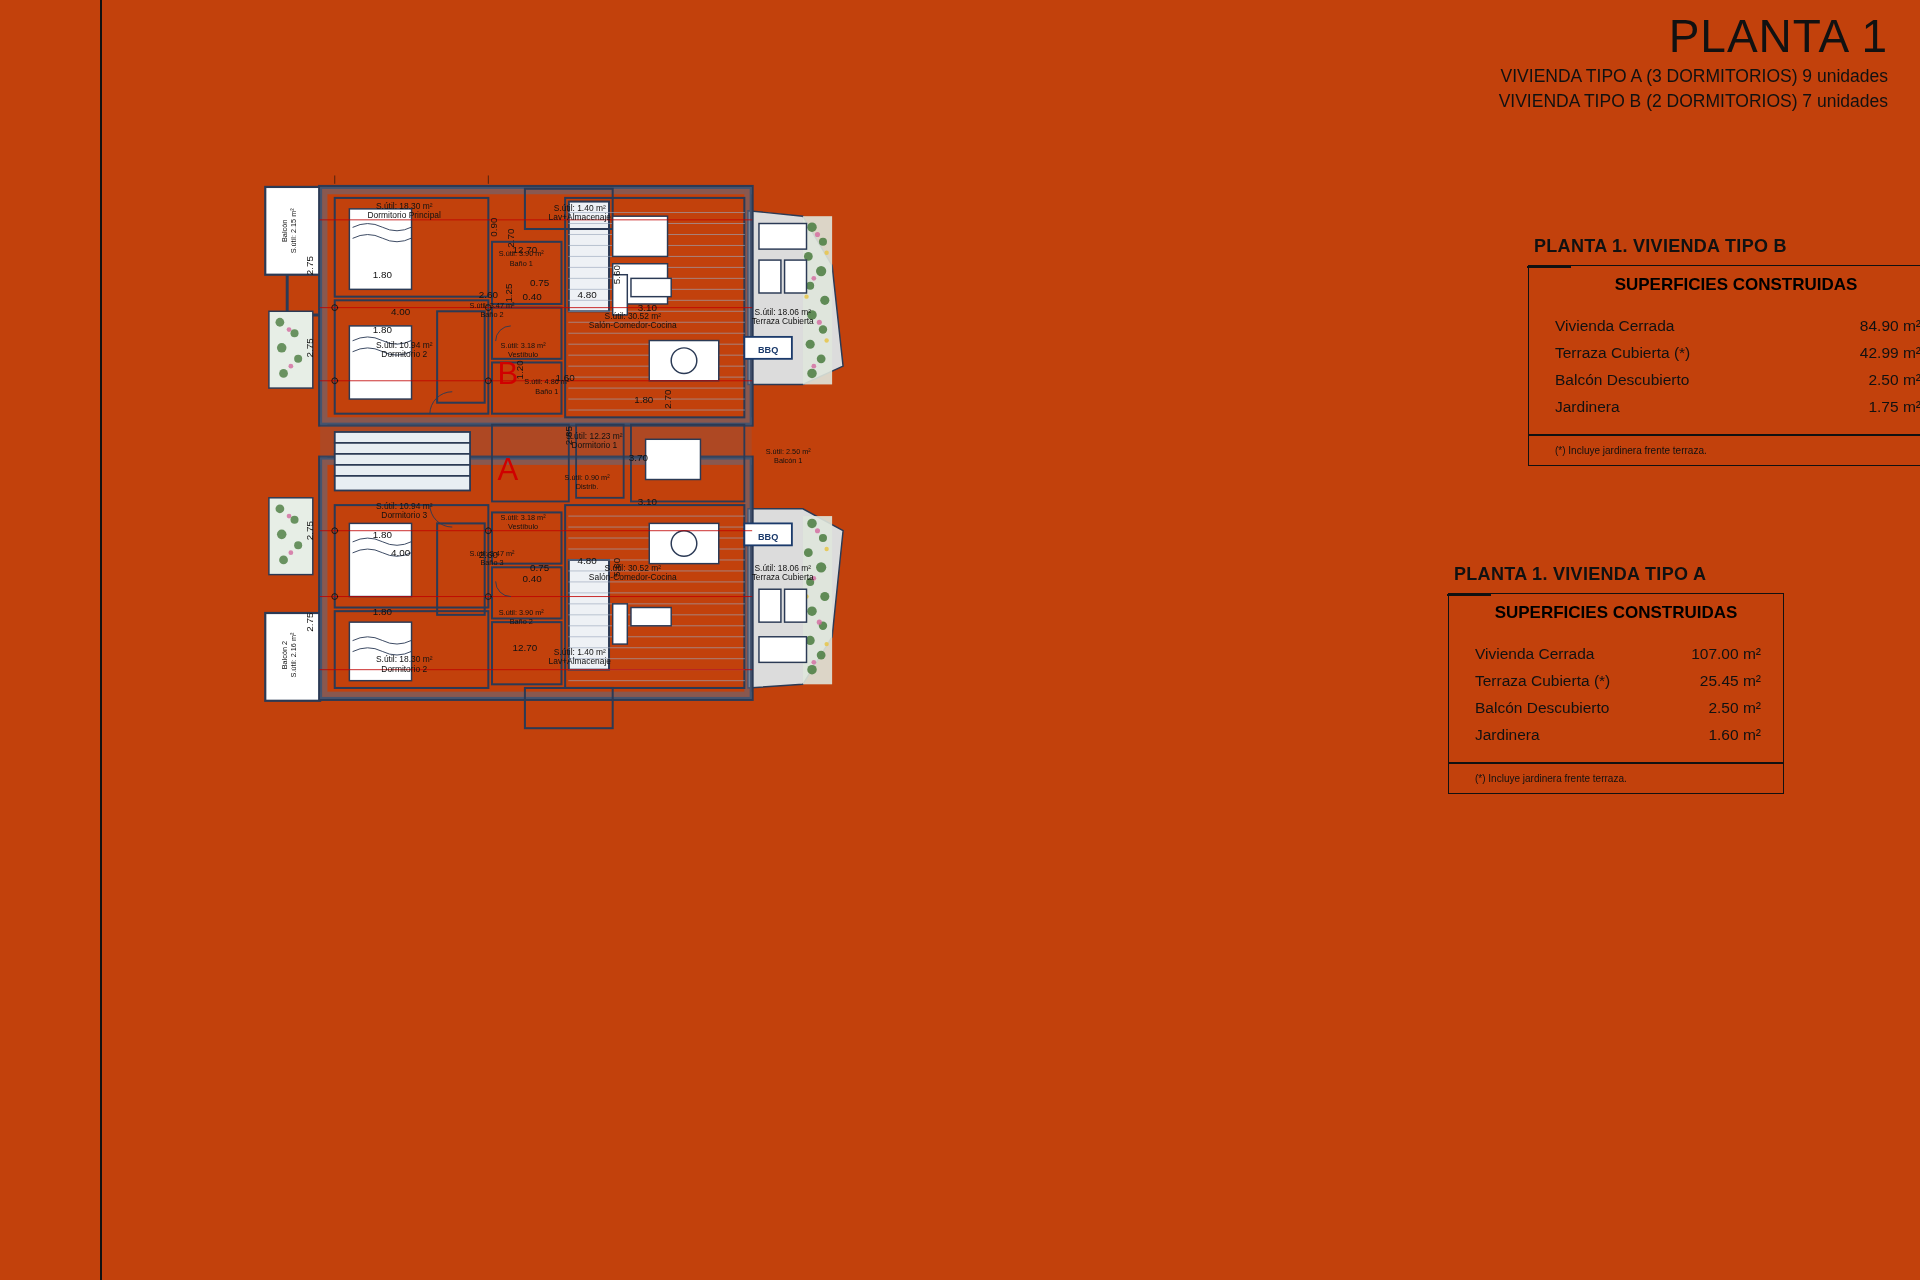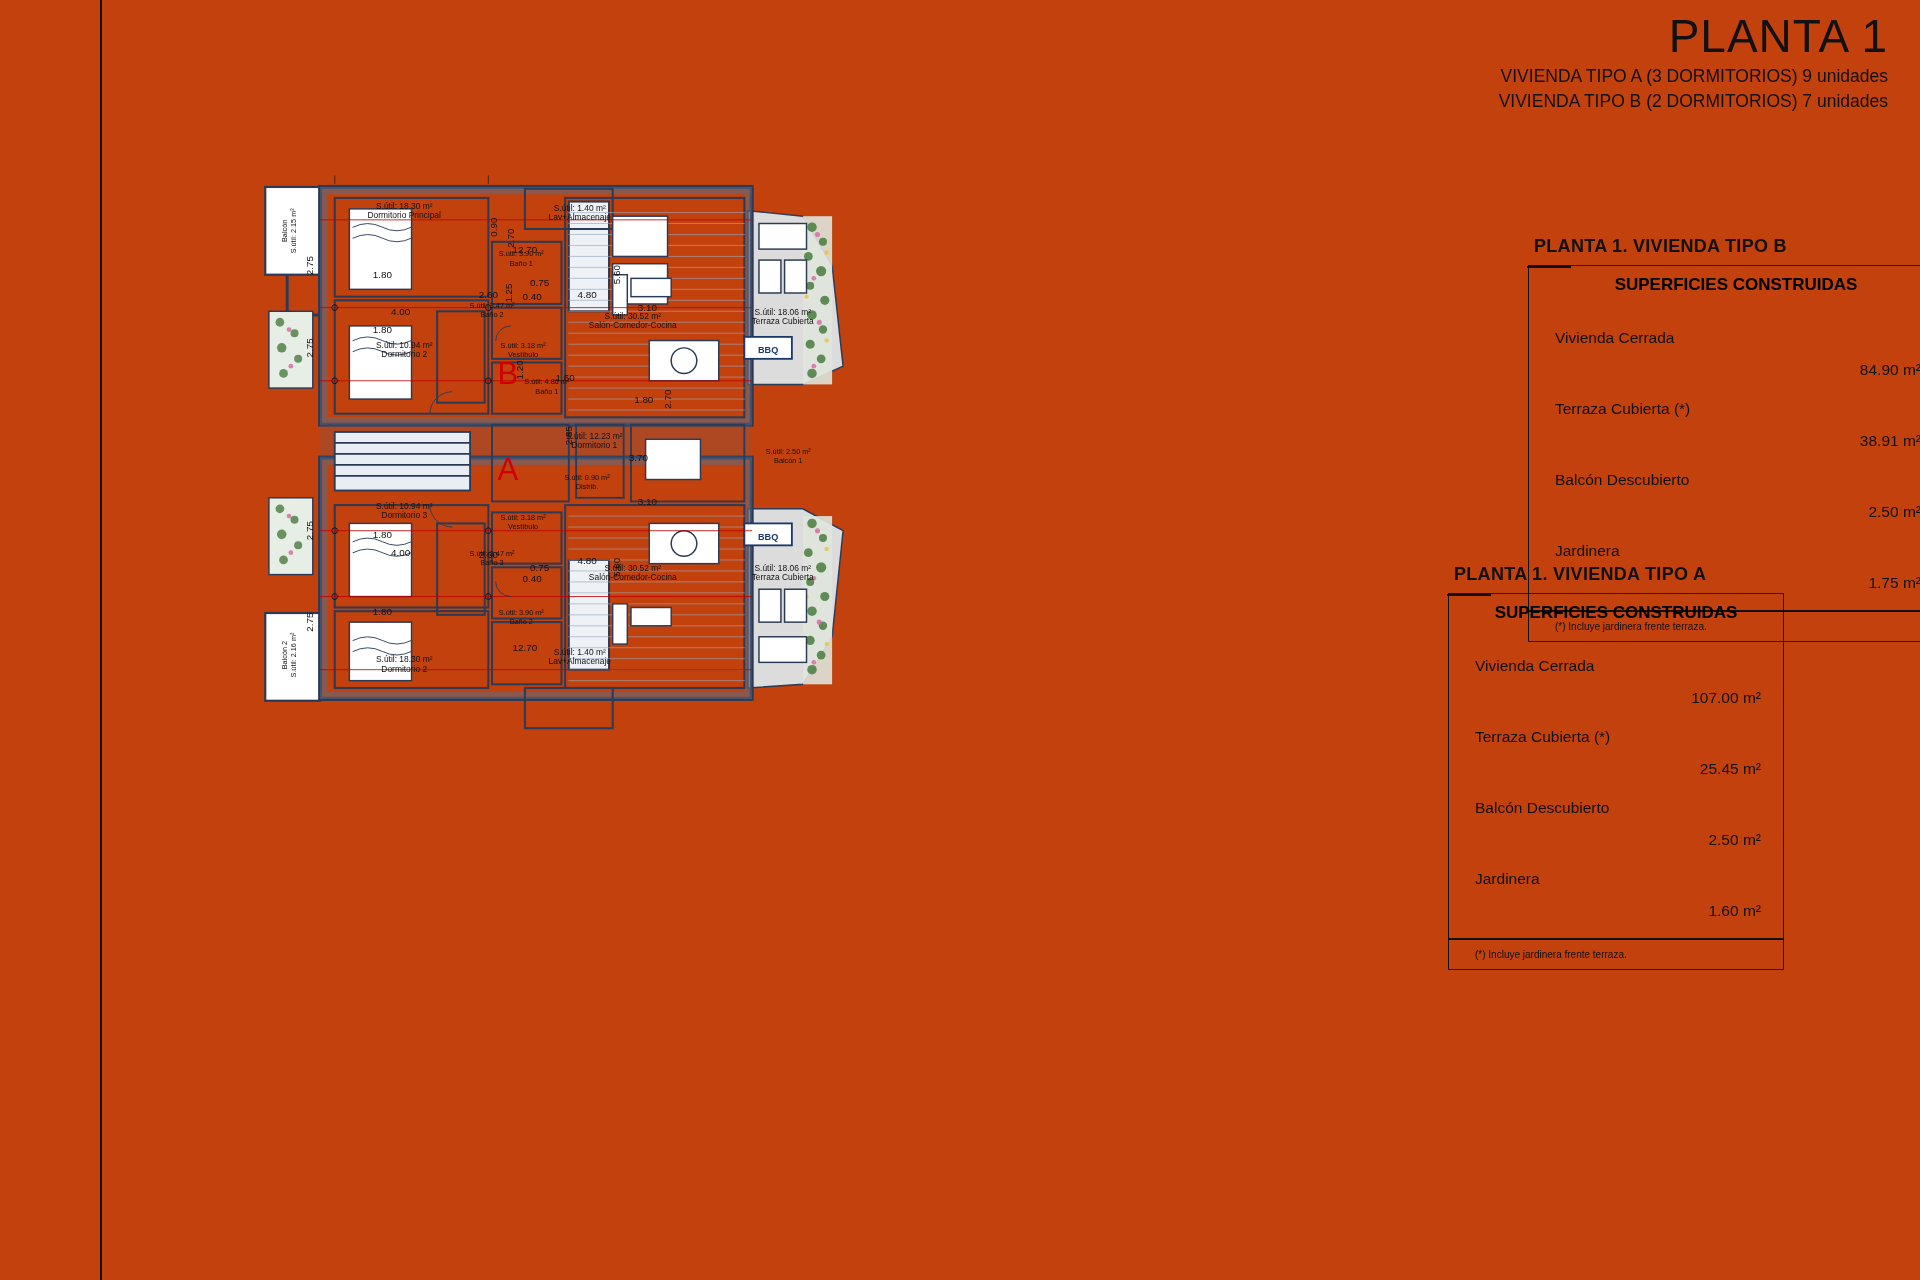--- a/index.html
+++ b/index.html
@@ -40,22 +40,22 @@
     position:relative;
   }
   .legend-box-head:before{
     content:"";position:absolute;left:-1.6px;top:0;width:44px;height:1.6px;background:#111;
   }
   .rows{padding:10px 0 8px 0;}
   .row{
     display:flex;justify-content:space-between;
     font-size:15.5px;color:#111;padding:4.5px 22px 4.5px 26px;
   }
-  .row .lbl{text-align:left;margin-top:12px;}
-  .row .val{text-align:right;margin-top:44px;}
+  .row .lbl{text-align:left;}
+  .row .val{text-align:right;}
   .legend-sep{
     height:1.6px;background:#111;margin:6px 0 0 0;
   }
   .legend-note{
     font-size:10px;color:#111;padding:9px 0 9px 26px;
   }
   
   .plan{
     position:absolute;left:250px;top:165px;width:740px;height:640px;
   }
@@ -86,21 +86,21 @@
     <div class="legend-title">PLANTA 1. VIVIENDA TIPO B</div>
     <div class="legend-box">
       <div class="legend-box-head">SUPERFICIES CONSTRUIDAS</div>
       <div class="rows">
         <div class="row">
           <span class="lbl">Vivienda Cerrada</span>
           <span class="val">84.90 m²</span>
         </div>
         <div class="row">
           <span class="lbl">Terraza Cubierta (*)</span>
-          <span class="val">38.91 m²</span>
+          <span class="val">42.99 m²</span>
         </div>
         <div class="row">
           <span class="lbl">Balcón Descubierto</span>
           <span class="val">2.50 m²</span>
         </div>
         <div class="row">
           <span class="lbl">Jardinera</span>
           <span class="val">1.75 m²</span>
         </div>
       </div>

